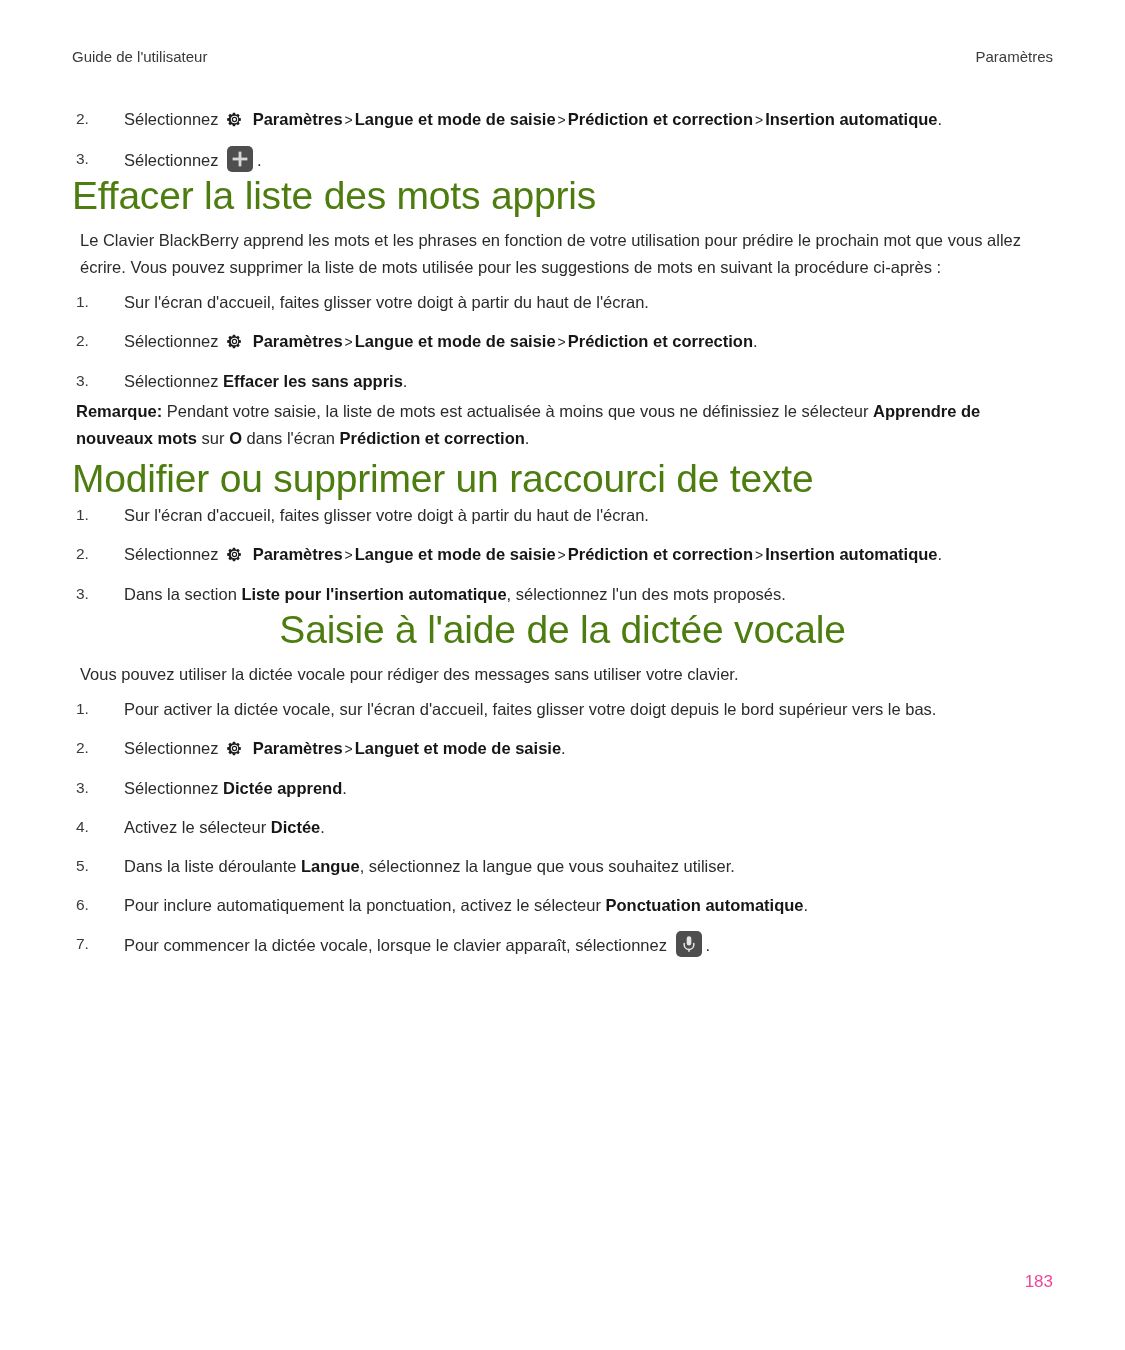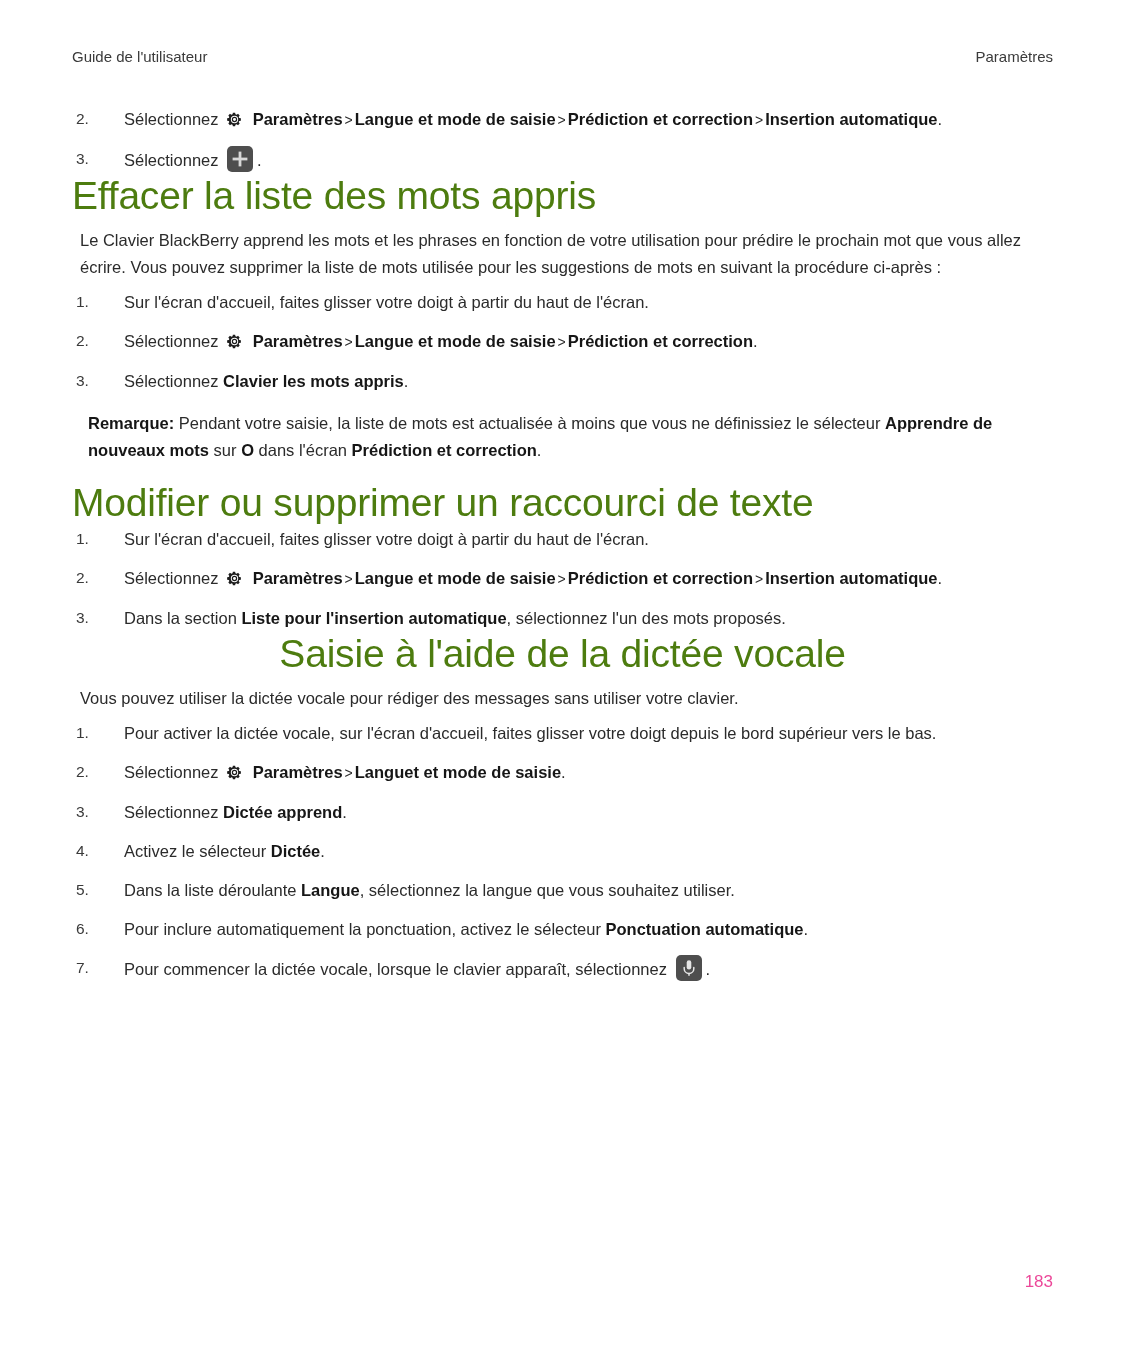--- a/index.html
+++ b/index.html
@@ -63,21 +63,21 @@
   .h-saisie    { margin-top: 54px; margin-bottom: 28px; text-align: center; }
 
   
   p.body-text {
     margin: 8px;
     font-size: 16.5px;
     line-height: 27px;
     color: #2b2b2b;
   }
   p.note-text {
-    margin: 16px;
+    margin: 4px;
     font-size: 16.5px;
     line-height: 27px;
     color: #2b2b2b;
   }
   .gap-after-para { margin-bottom: 22px; }
   .note-block { margin-top: 26px; }
 
   
   ol.steps {
     list-style: none;
@@ -206,21 +206,21 @@
             <path fill="#1d1d1d" d="M12 8.2a3.8 3.8 0 1 0 0 7.6 3.8 3.8 0 0 0 0-7.6zm0 5.9a2.1 2.1 0 1 1 0-4.2 2.1 2.1 0 0 1 0 4.2z"></path>
             <path fill="#1d1d1d" d="M21 13.6v-3.2l-2.4-.4a6.9 6.9 0 0 0-.7-1.7l1.4-2-2.3-2.3-2 1.4a6.9 6.9 0 0 0-1.7-.7L12.9 2.3H9.7L9.3 4.7a6.9 6.9 0 0 0-1.7.7l-2-1.4L3.3 6.3l1.4 2a6.9 6.9 0 0 0-.7 1.7l-2.4.4v3.2l2.4.4c.16.6.4 1.17.7 1.7l-1.4 2 2.3 2.3 2-1.4c.53.3 1.1.54 1.7.7l.4 2.4h3.2l.4-2.4c.6-.16 1.17-.4 1.7-.7l2 1.4 2.3-2.3-1.4-2c.3-.53.54-1.1.7-1.7l2.4-.4zm-9 3.6a5.2 5.2 0 1 1 0-10.4 5.2 5.2 0 0 1 0 10.4z"></path>
           </svg>
         </span>
         <b>Paramètres</b><span class="chev">&gt;</span><b>Langue et mode de saisie</b><span class="chev">&gt;</span><b>Prédiction et correction</b><span>.</span>
       </li>
 
       <li>
         <span class="num">3.</span>
         <span>Sélectionnez</span>
-        <b>Clavier les mots appris</b><span>.</span>
+        <b>Effacer les sans appris</b><span>.</span>
       </li>
 
     </ol>
 
     <p class="note-text note-block"><b>Remarque:</b><span> Pendant votre saisie, la liste de mots est actualisée à moins que vous ne définissiez le sélecteur </span><b>Apprendre de nouveaux mots</b><span> sur </span><b>O</b><span> dans l'écran </span><b>Prédiction et correction</b><span>.</span></p>
 
     <h1 class="section-title h-modifier">Modifier ou supprimer un raccourci de texte</h1>
 
     <ol class="steps">
 

